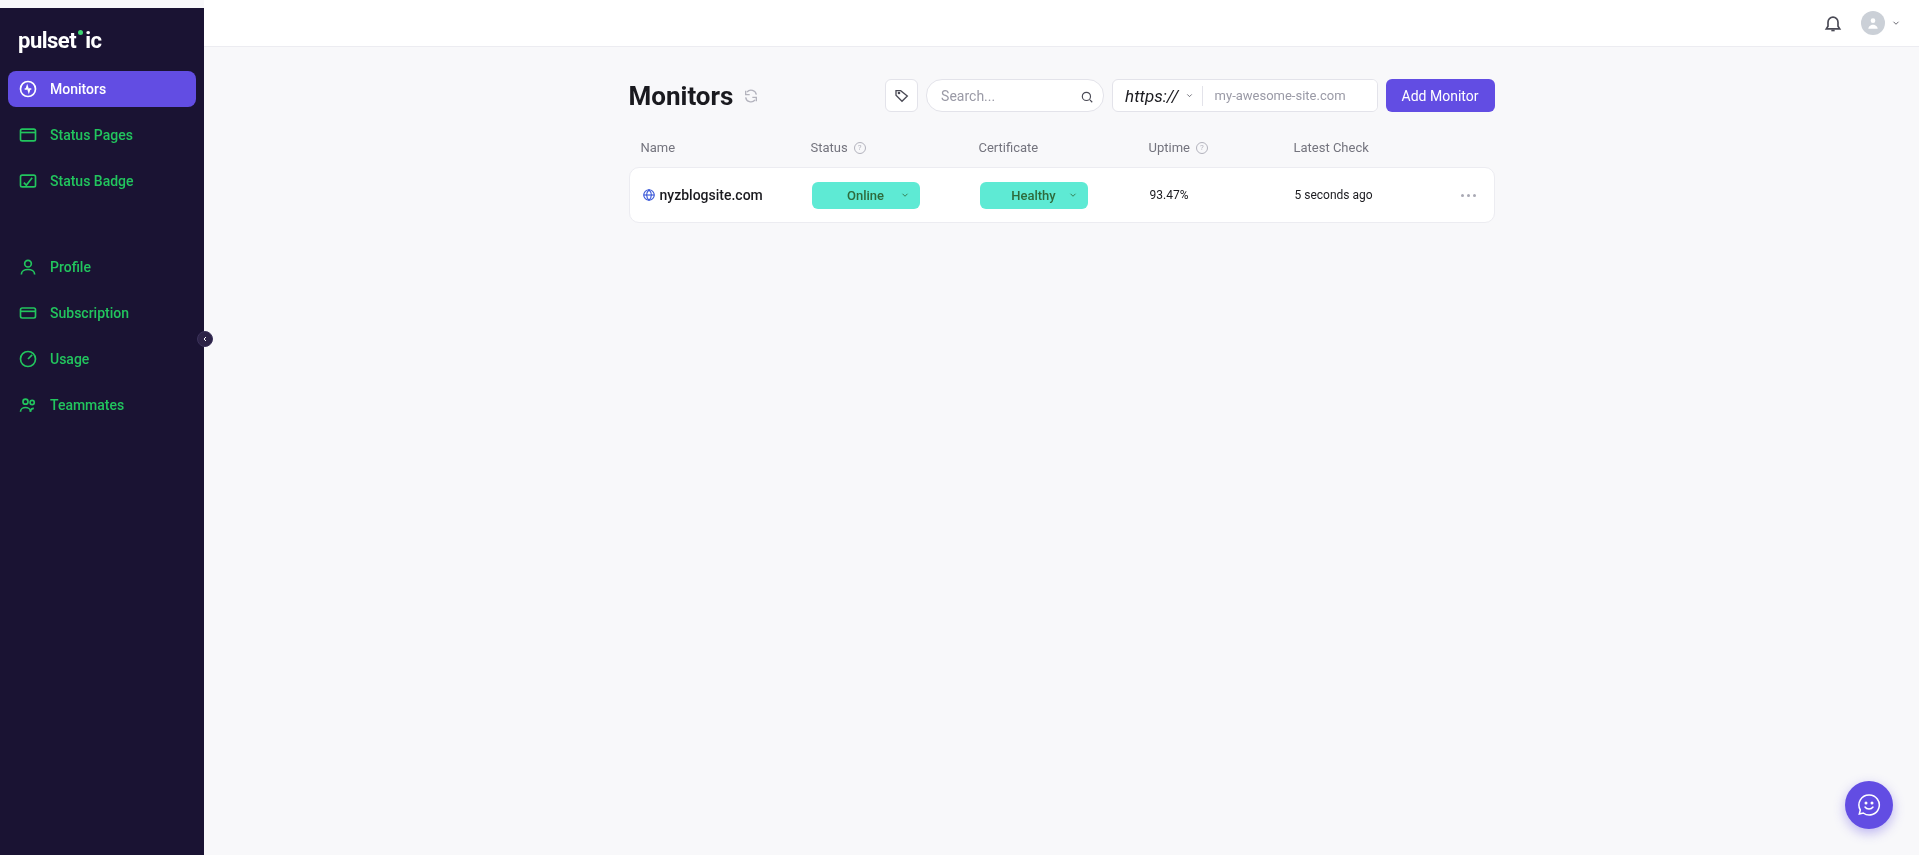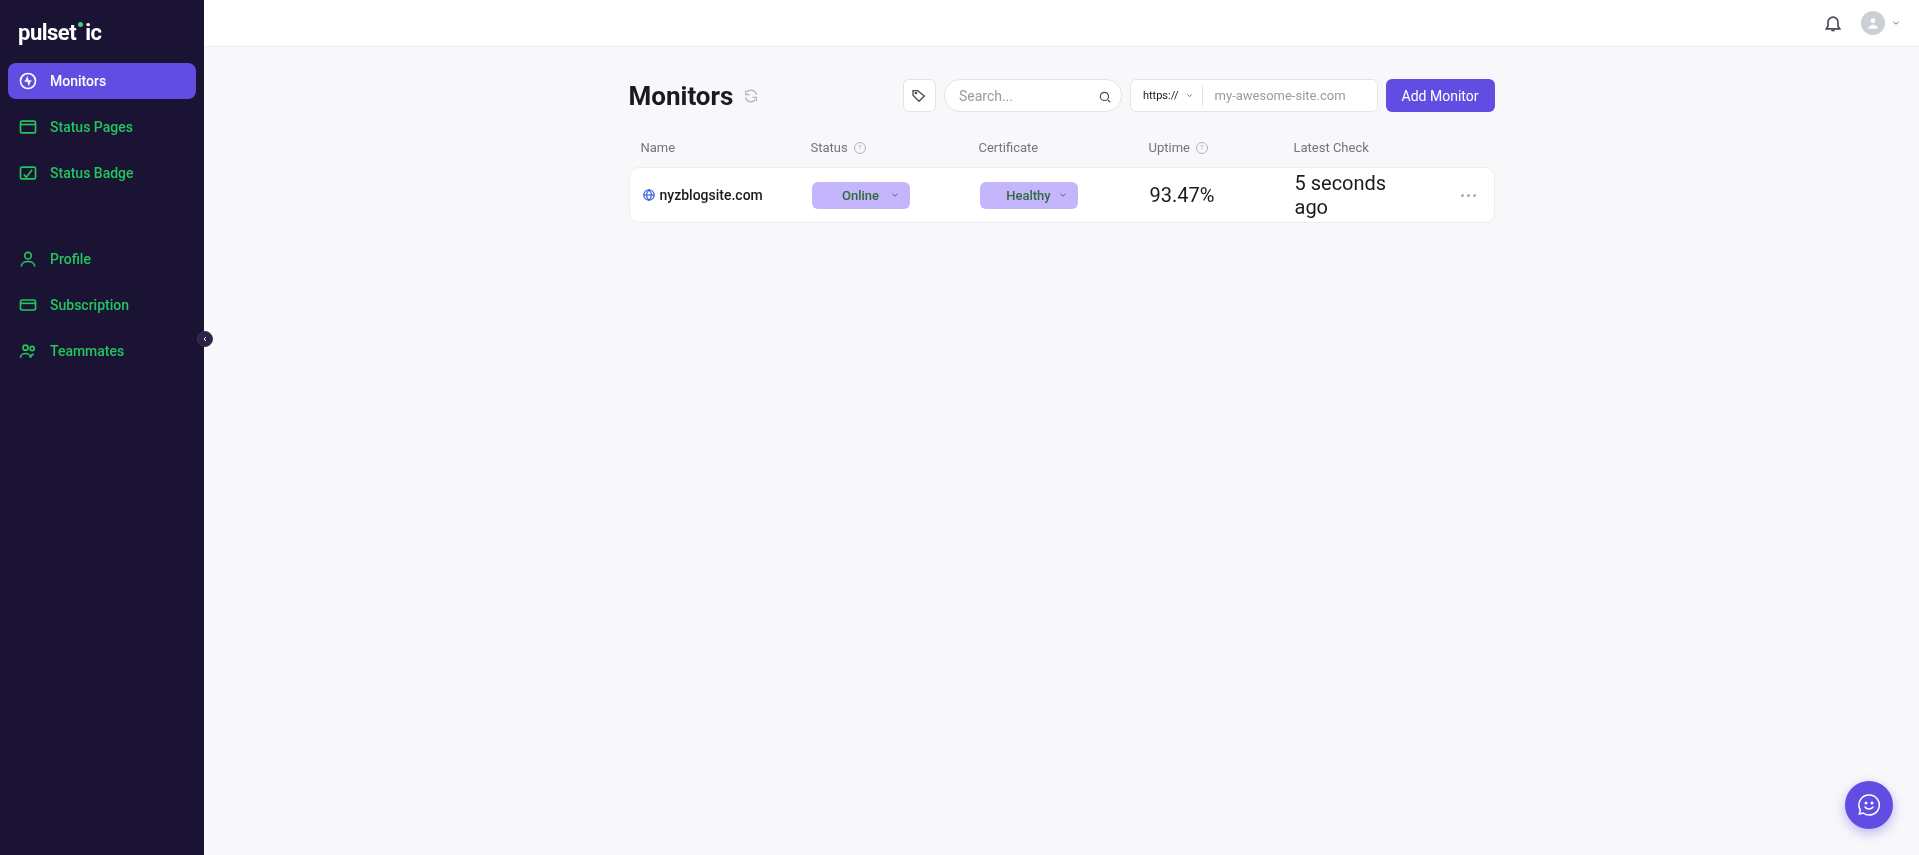--- a/index.html
+++ b/index.html
@@ -10,21 +10,21 @@
   }
   html, body {
     width: 100%;
     height: 100%;
     background: #f8f8fa;
     overflow: hidden;
   }
   .sidebar {
     position: fixed;
     left: 0;
-    top: 0;
+    top: 8px;
     bottom: 0;
     width: 204px;
     background: #1a1333;
     color: #fff;
     display: flex;
     flex-direction: column;
     padding-top: 8px;
   }
   .logo {
     padding: 12px 18px 18px 18px;
@@ -219,28 +219,29 @@
     height: 33px;
     display: flex;
     align-items: center;
     border: 1px solid #e3e3ea;
     border-radius: 6px;
     background: #fff;
     overflow: hidden;
   }
   .protocol {
     padding: 0 8px 0 12px;
-    font-size: 11px;
+    font-size: 17px;
     color: #1a1a1f;
     display: flex;
     align-items: center;
     gap: 6px;
     cursor: pointer;
     border-right: 1px solid #e3e3ea;
     height: 20px;
+    font-style: italic;
   }
   .url-input {
     border: none;
     height: 31px;
     width: 174px;
     padding: 0 12px;
     font-size: 13px;
     outline: none;
   }
   .url-input::placeholder {
@@ -306,38 +307,38 @@
     width: 14px;
     height: 14px;
     color: #3d5bd9;
   }
   .badge {
     display: inline-flex;
     align-items: center;
     justify-content: center;
     gap: 10px;
     height: 27px;
-    width: 98px;
-    background: #c4b5fd;
+    width: 108px;
+    background: #5eead4;
     color: #2e6b3c;
     font-size: 13px;
     font-weight: 500;
     border-radius: 6px;
     position: relative;
     cursor: pointer;
   }
   .badge .chev {
     position: absolute;
     right: 10px;
     width: 10px;
     height: 10px;
     color: #2e6b3c;
   }
   .uptime-val, .latest-val {
-    font-size: 20px;
+    font-size: 12px;
     color: #1a1a1f;
   }
   .dots {
     display:flex;
     gap:3px;
     justify-content:flex-end;
     padding-right: 6px;
   }
   .dots span {
     width:3px;
@@ -415,20 +416,29 @@
       <span>Profile</span>
     </div>
     <div class="nav-item">
       <span class="icon">
         <svg viewBox="0 0 24 24" width="20" height="20" fill="none" stroke="currentColor" stroke-width="2">
             <rect x="3" y="6" width="18" height="12" rx="2"></rect>
             <path d="M3 10h18"></path>
           </svg>
       </span>
       <span>Subscription</span>
+    </div>
+    <div class="nav-item">
+      <span class="icon">
+        <svg viewBox="0 0 24 24" width="20" height="20" fill="none" stroke="currentColor" stroke-width="2">
+            <circle cx="12" cy="12" r="9"></circle>
+            <path d="M12 12l5-5"></path>
+          </svg>
+      </span>
+      <span>Usage</span>
     </div>
     <div class="nav-item">
       <span class="icon">
         <svg viewBox="0 0 24 24" width="20" height="20" fill="none" stroke="currentColor" stroke-width="2">
             <circle cx="9" cy="8" r="3"></circle>
             <circle cx="17" cy="9" r="2.5"></circle>
             <path d="M3 20c0-3 3-5 6-5s6 2 6 5"></path>
             <path d="M15 20c0-2.5 2-4 4-4"></path>
           </svg>
       </span>

